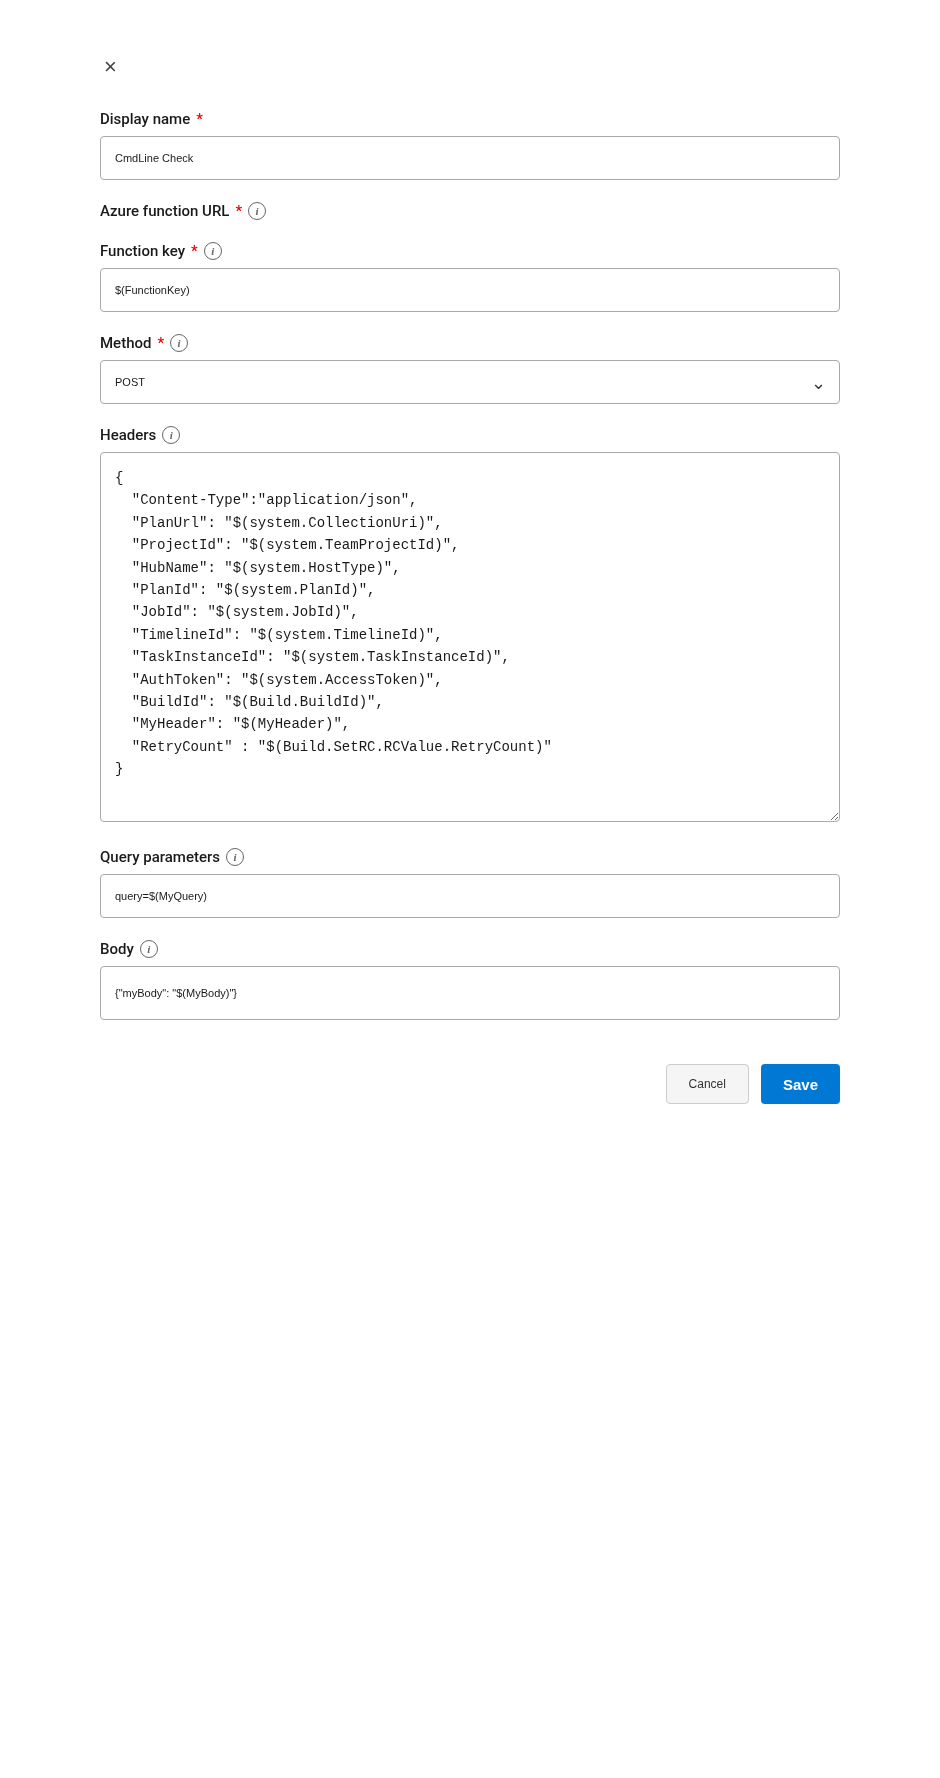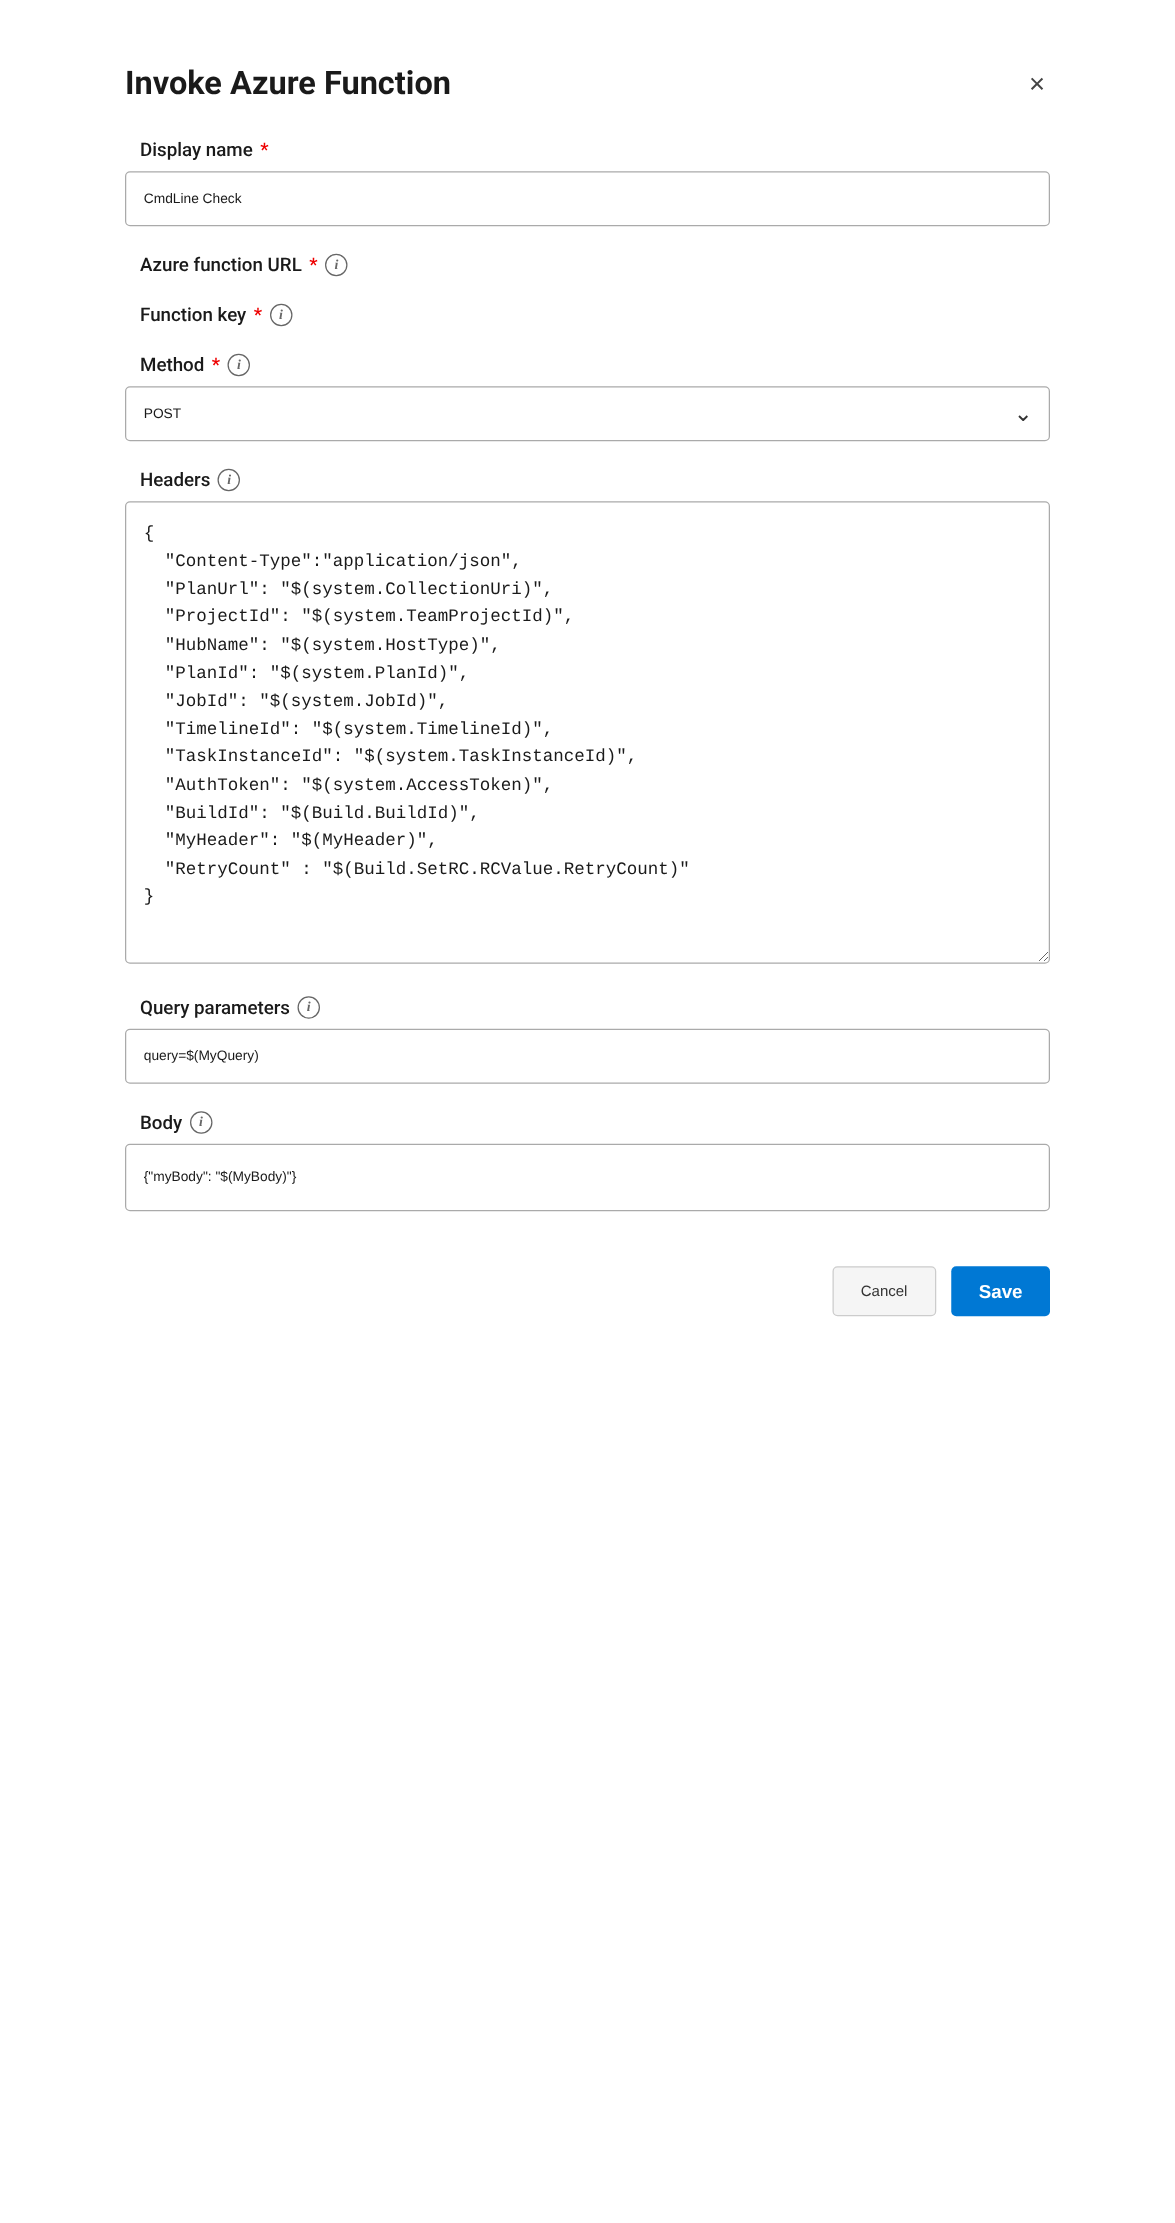--- a/index.html
+++ b/index.html
@@ -55,21 +55,20 @@
     }
 
     .form-label {
       display: flex;
       align-items: center;
       gap: 6px;
       font-size: 15px;
       font-weight: 500;
       color: #1a1a1a;
       margin-bottom: 8px;
-      margin-left: 12px;
     }
 
     .required-star {
       color: #e00;
       font-size: 15px;
     }
 
     .info-icon {
       display: inline-flex;
       align-items: center;
@@ -174,21 +173,20 @@
       cursor: pointer;
       text-align: right;
     }
   </style>
 </head>
 <body>
 
 <div class="dialog">
 
   <div class="dialog-header">
-    <h1 class="dialog-title">Invoke Azure Function</h1>
     <button class="close-btn">×</button>
   </div>
 
   <div class="form-group">
     <div class="form-label">
       <span>Display name</span>
       <span class="required-star">*</span>
     </div>
     <input type="text" class="form-input" value="CmdLine Check" style="">
   </div>
@@ -200,20 +198,21 @@
       <span class="info-icon">i</span>
     </div>
   </div>
 
   <div class="form-group">
     <div class="form-label">
       <span>Function key</span>
       <span class="required-star">*</span>
       <span class="info-icon">i</span>
     </div>
+    <input type="text" class="form-input" value="$(FunctionKey)" style="">
   </div>
 
   <div class="form-group">
     <div class="form-label">
       <span>Method</span>
       <span class="required-star">*</span>
       <span class="info-icon">i</span>
     </div>
     <div class="form-select-wrapper">
       <select class="form-select">

